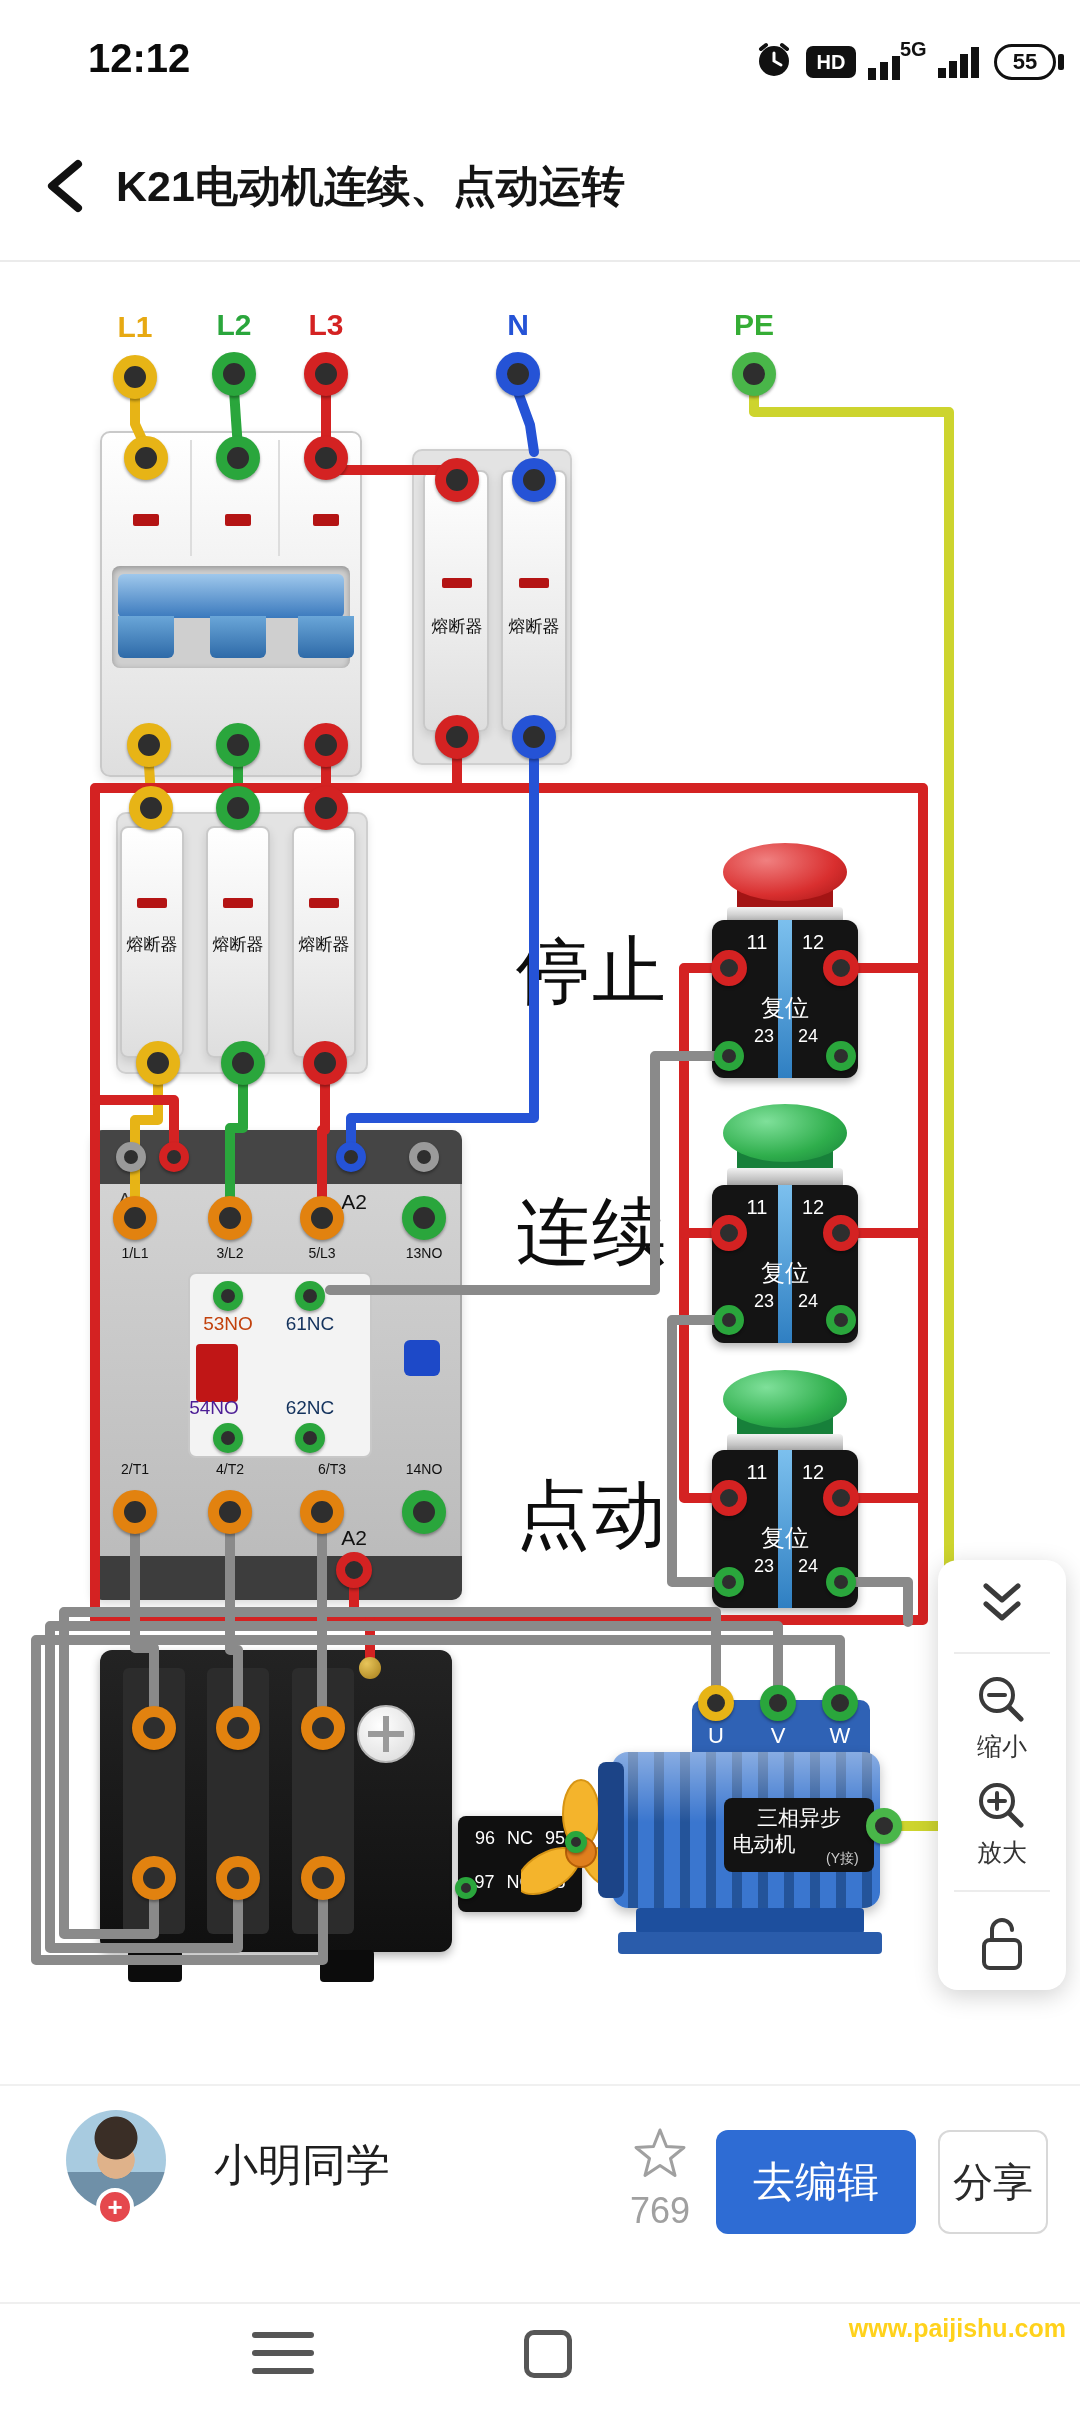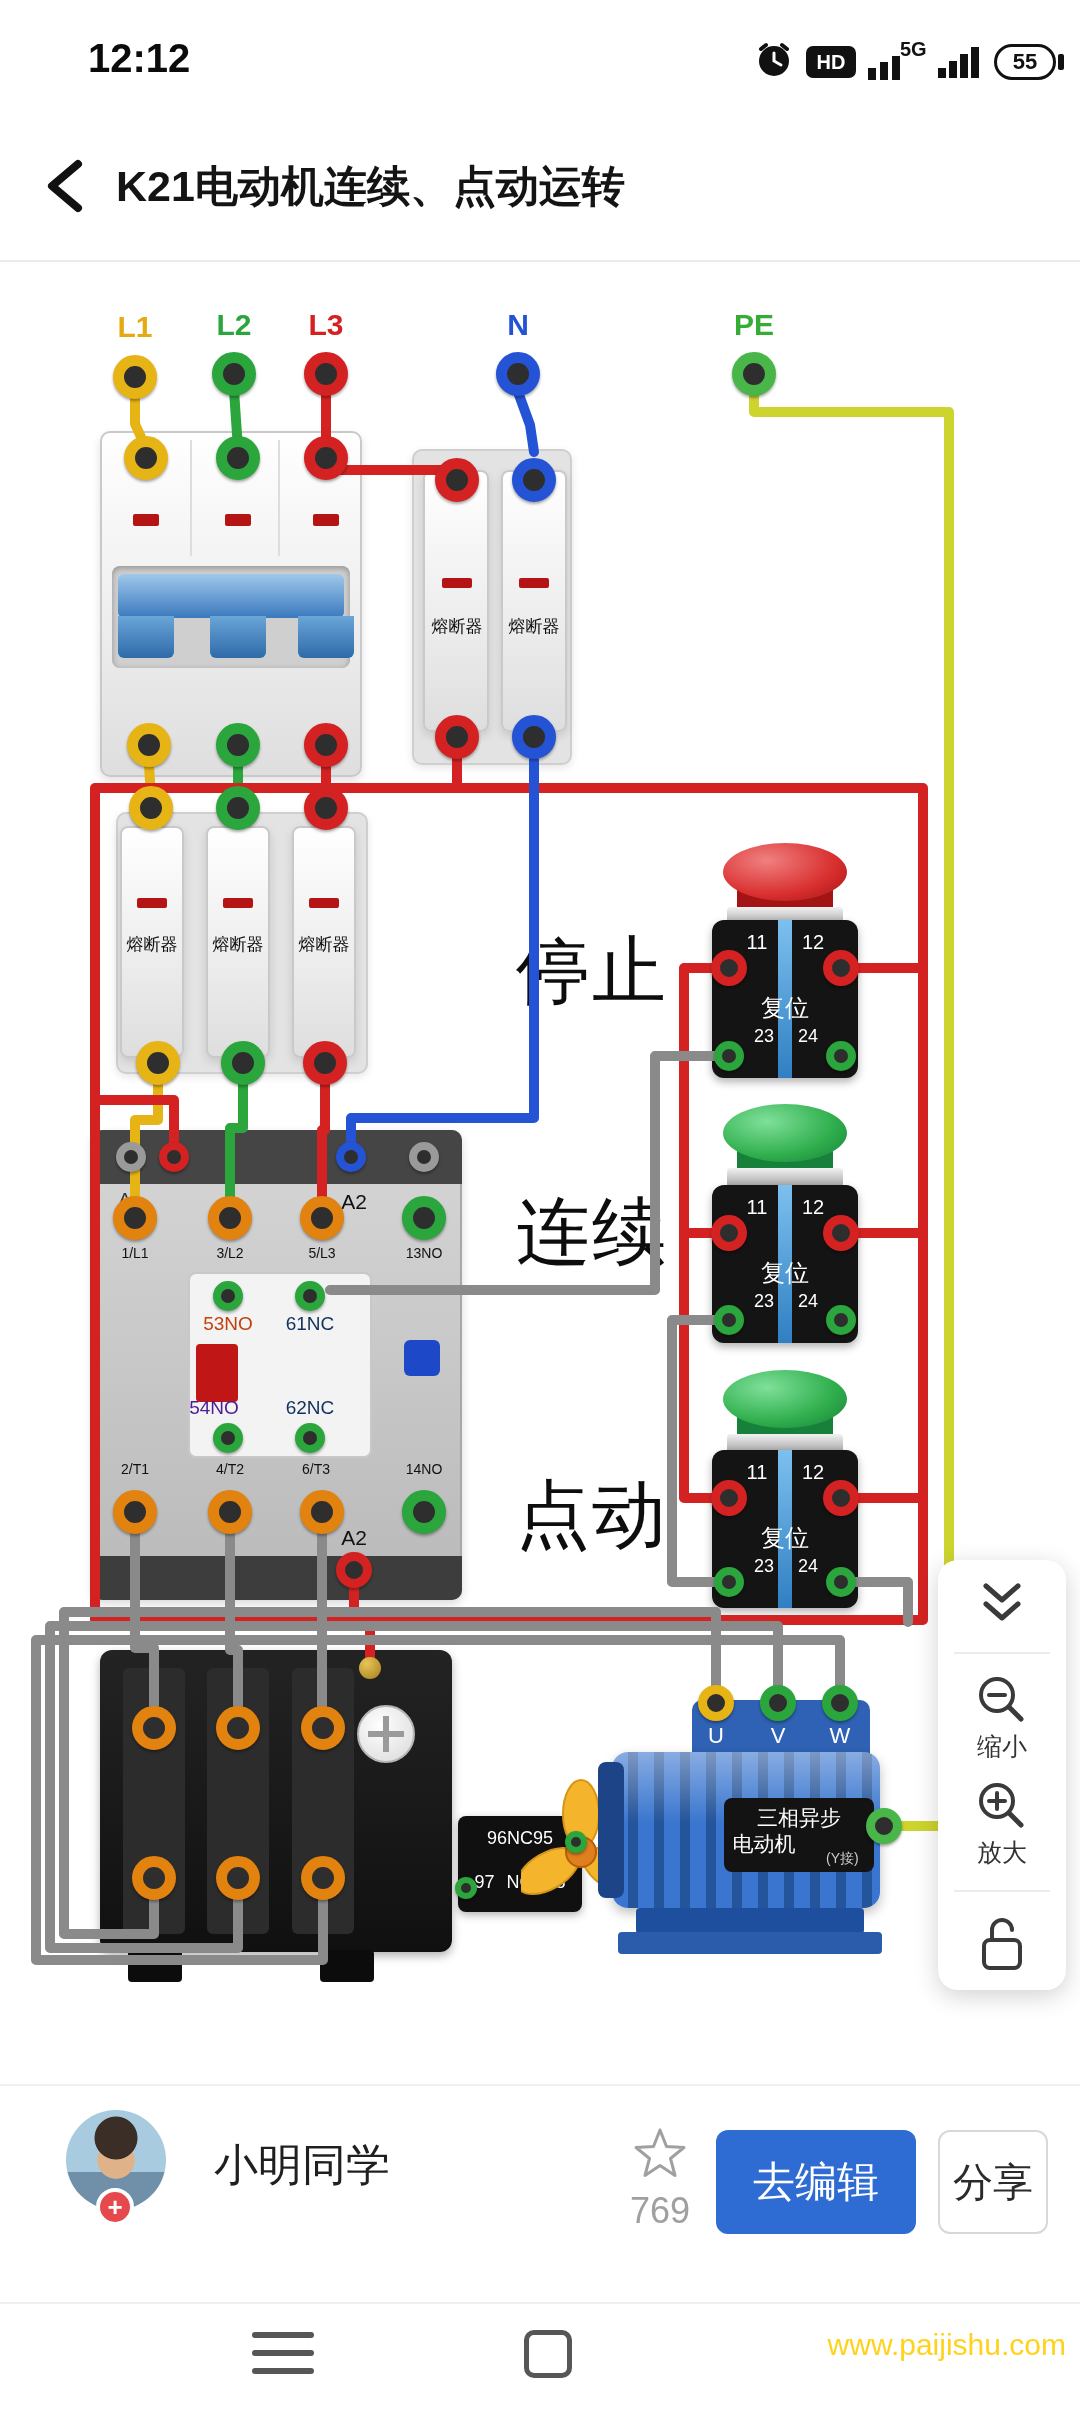--- a/index.html
+++ b/index.html
@@ -120,21 +120,21 @@
 <div class="dl" style="left:424px;top:1246px">13NO</div>
 <div class="a" style="left:188px;top:1272px;width:184px;height:186px;background:#f3f3f3;border:2px solid #c8c8c8;border-radius:8px"></div>
 <div class="dl" style="left:228px;top:1314px;font-size:19px;color:#c2410c">53NO</div>
 <div class="dl" style="left:310px;top:1314px;font-size:19px;color:#12315c">61NC</div>
 <div class="a" style="left:196px;top:1344px;width:42px;height:58px;background:#c01616;border-radius:4px"></div>
 <div class="dl" style="left:214px;top:1398px;font-size:19px;color:#4c1d95">54NO</div>
 <div class="dl" style="left:310px;top:1398px;font-size:19px;color:#12315c">62NC</div>
 <div class="a" style="left:404px;top:1340px;width:36px;height:36px;background:#1d49c8;border-radius:6px"></div>
 <div class="dl" style="left:135px;top:1462px">2/T1</div>
 <div class="dl" style="left:230px;top:1462px">4/T2</div>
-<div class="dl" style="left:316px;top:1462px">6/T3</div>
+<div class="dl" style="left:332px;top:1462px">6/T3</div>
 <div class="dl" style="left:424px;top:1462px">14NO</div>
 <div class="a" style="left:92px;top:1556px;width:370px;height:44px;background:#3d3d3d;border-radius:0 0 10px 10px"></div>
 <div class="dl" style="left:354px;top:1526px;font-size:21px">A2</div>
 
 <div class="a" style="left:737px;top:869px;width:96px;height:44px;background:#a31414;border-radius:6px"></div>
 <div class="a" style="left:723px;top:843px;width:124px;height:58px;border-radius:50%;background:radial-gradient(ellipse at 35% 30%,#f08080,#d92f2f 60%,#a31414)"></div>
 <div class="a" style="left:727px;top:907px;width:116px;height:20px;background:linear-gradient(180deg,#f2f2f2,#9e9e9e);border-radius:4px"></div>
 <div class="a" style="left:712px;top:920px;width:146px;height:158px;background:#141414;border-radius:12px;box-shadow:0 4px 8px rgba(0,0,0,.3)"></div>
 <div class="a" style="left:778px;top:920px;width:14px;height:158px;background:linear-gradient(180deg,#7cc0ee,#2f7fc2)"></div>
 <div class="wlabel" style="left:757px;top:942px">11</div>
@@ -173,21 +173,21 @@
 <div class="a" style="left:207px;top:1668px;width:62px;height:266px;background:#2c2c2c;border-radius:6px"></div>
 <div class="a" style="left:292px;top:1668px;width:62px;height:266px;background:#2c2c2c;border-radius:6px"></div>
 <div class="a" style="left:359px;top:1657px;width:22px;height:22px;border-radius:50%;background:radial-gradient(circle at 35% 30%,#e8c55a,#a57d1a);z-index:5"></div>
 <div class="a" style="left:357px;top:1705px;width:58px;height:58px;border-radius:50%;background:radial-gradient(circle at 40% 35%,#fff,#d8d8d8);border:2px solid #b5b5b5;z-index:5">
   <div class="a ctr" style="left:50%;top:50%;width:36px;height:6px;background:#9a9a9a"></div>
   <div class="a ctr" style="left:50%;top:50%;width:6px;height:36px;background:#9a9a9a"></div>
 </div>
 <div class="a" style="left:128px;top:1950px;width:54px;height:32px;background:#0c0c0c;border-radius:4px"></div>
 <div class="a" style="left:320px;top:1950px;width:54px;height:32px;background:#0c0c0c;border-radius:4px"></div>
 <div class="a" style="left:458px;top:1816px;width:124px;height:96px;background:#101010;border-radius:8px;box-shadow:0 3px 8px rgba(0,0,0,.3)"></div>
-<div class="a" style="left:458px;top:1828px;width:124px;display:flex;justify-content:center;gap:0;color:#fff;font-size:18px">
+<div class="a" style="left:458px;top:1828px;width:124px;display:flex;justify-content:center;gap:12px;color:#fff;font-size:18px">
   <span>96</span>
   <span>NC</span>
   <span>95</span>
 </div>
 <div class="a" style="left:458px;top:1872px;width:124px;display:flex;justify-content:center;gap:12px;color:#fff;font-size:18px">
   <span>97</span>
   <span>NO</span>
   <span>98</span>
 </div>
 
@@ -375,14 +375,14 @@
 </div>
 
 <div class="a" style="left:0;top:2302px;width:1080px;height:2px;background:#efefef"></div>
 <div class="a" style="left:252px;top:2332px;display:flex;flex-direction:column;gap:12px">
   <div class="navline"></div>
   <div class="navline"></div>
   <div class="navline"></div>
 </div>
 <div class="a" style="left:524px;top:2330px;width:48px;height:48px;border:5px solid #565656;border-radius:10px"></div>
 <div class="a" style="right:14px;top:2314px;text-align:right;z-index:7">
-  <div style="font-size:30px;font-weight:400;color:#ffd21c;margin-top:14px">www.paijishu.com</div>
+  <div style="font-size:25px;font-weight:700;color:#ffd21c;margin-top:0">www.paijishu.com</div>
 </div>
 
 </body></html>

